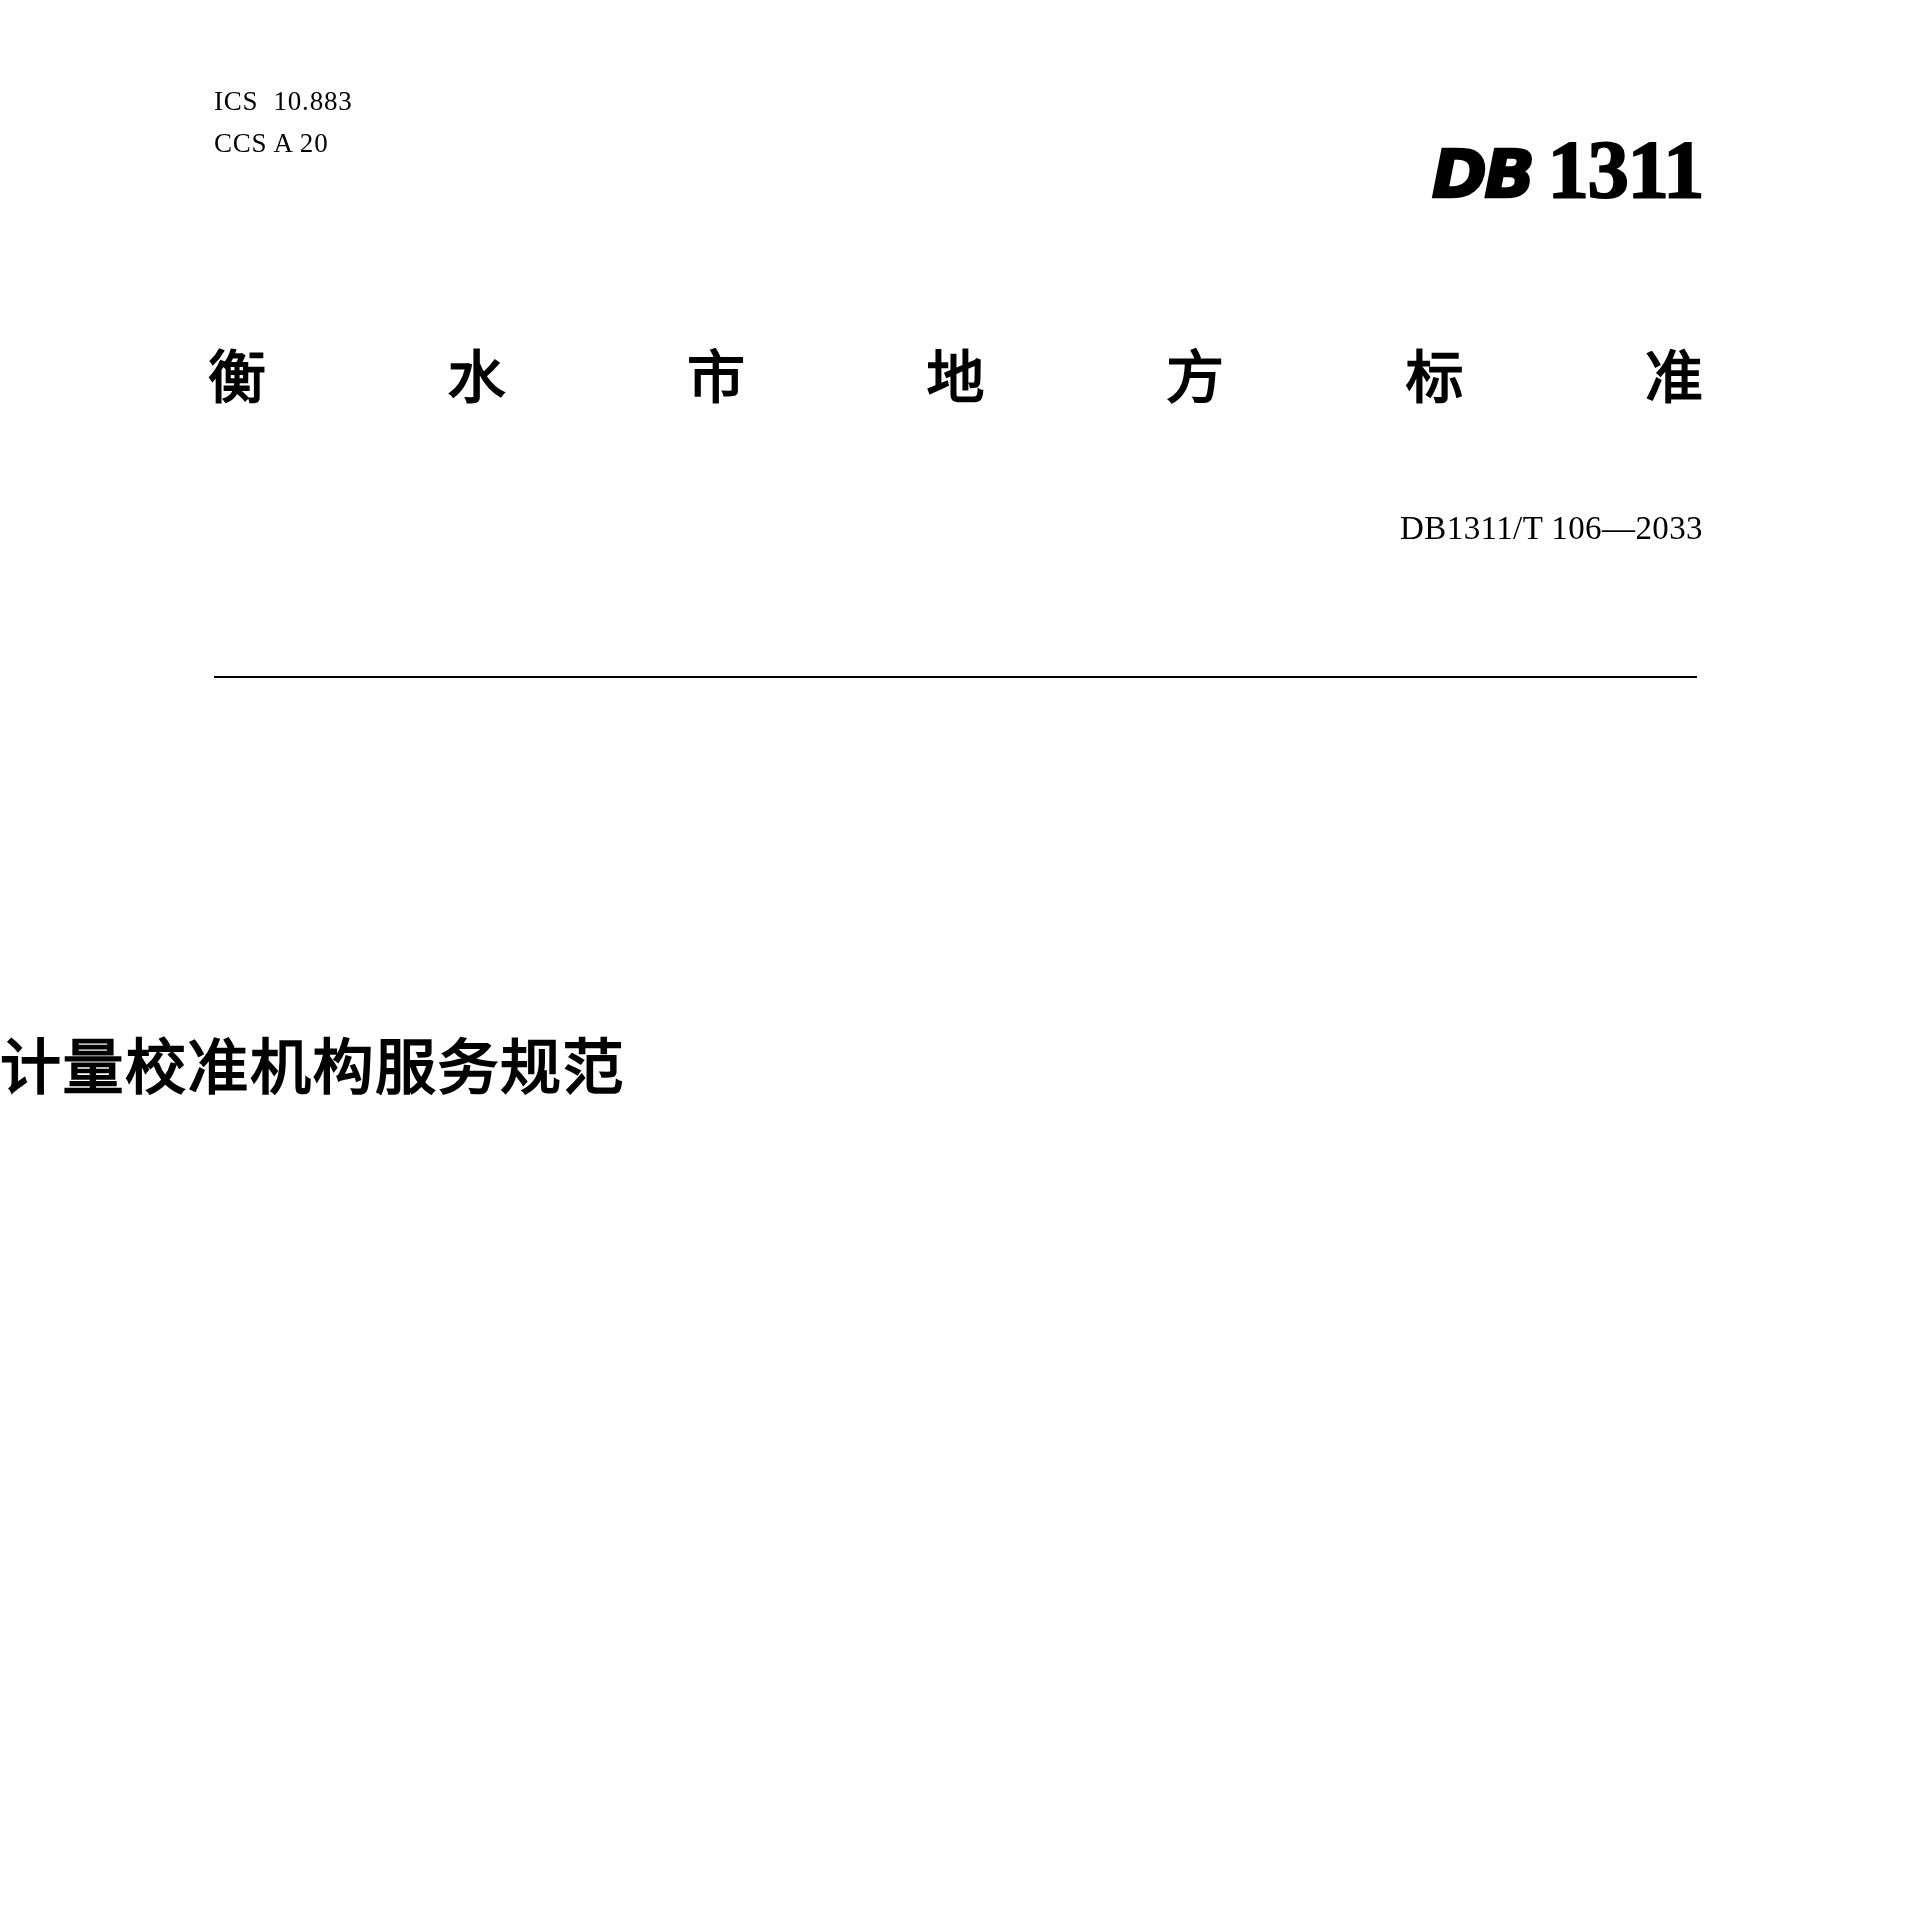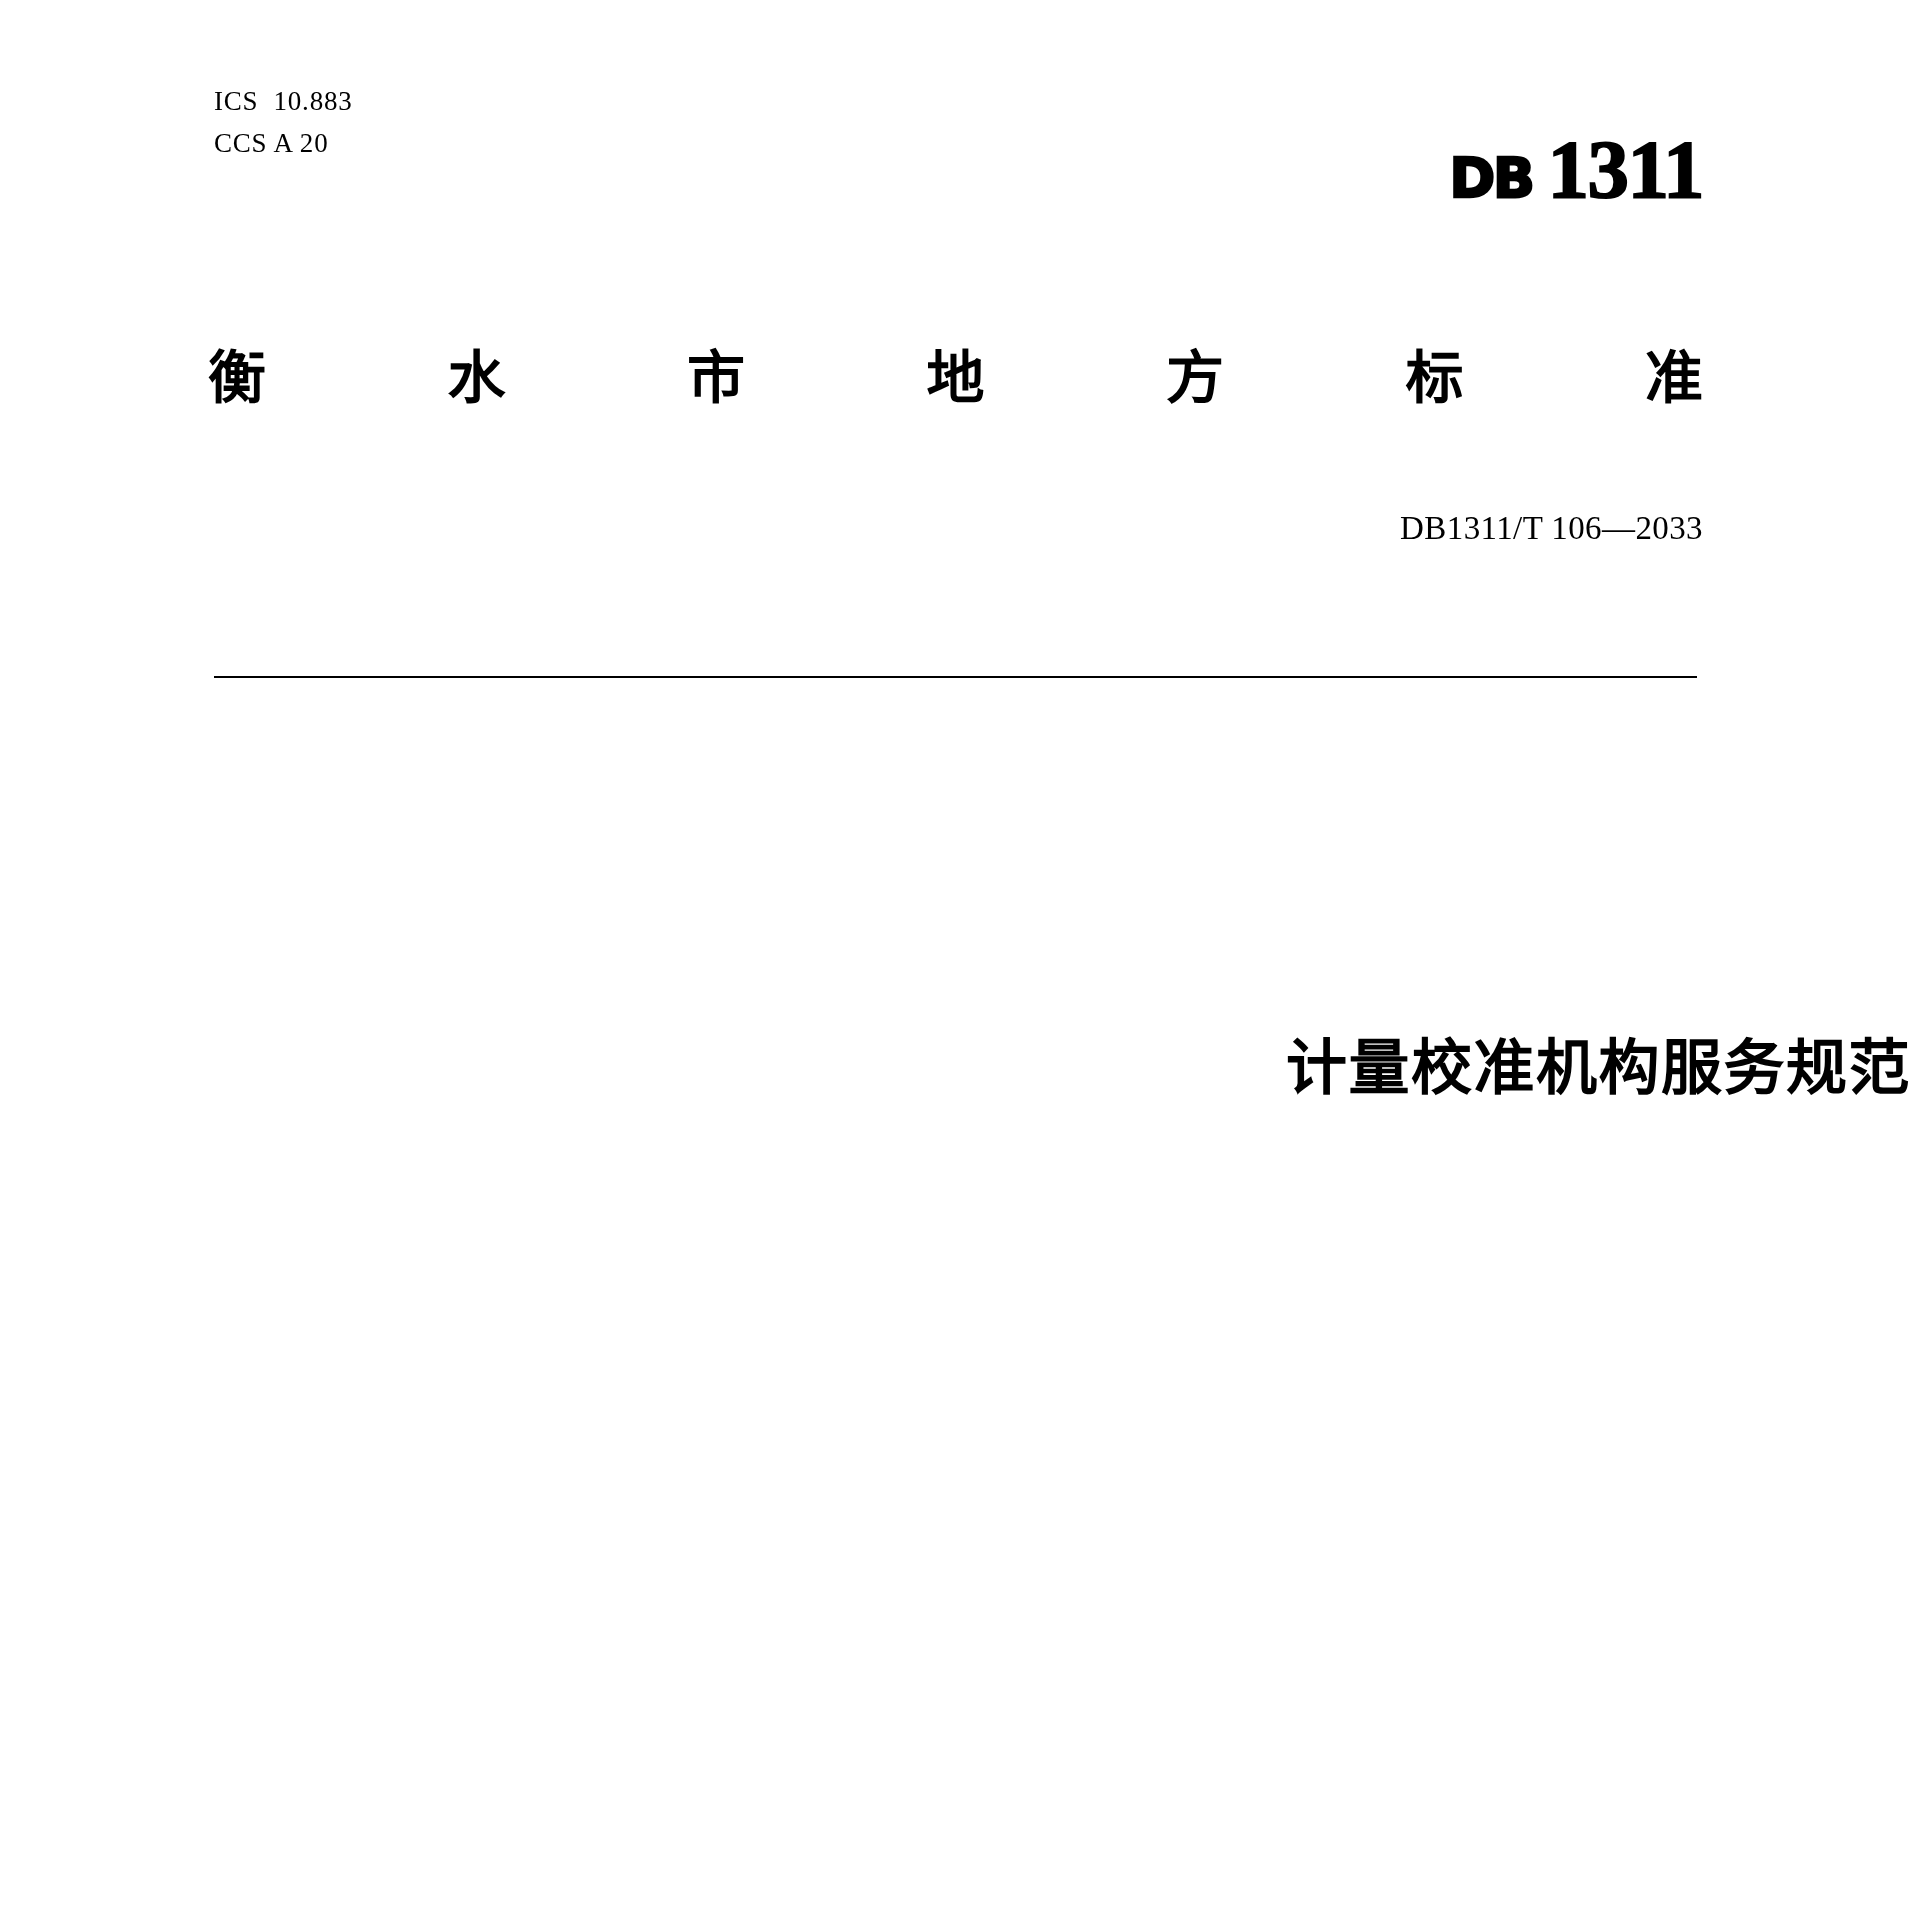--- a/index.html
+++ b/index.html
@@ -42,22 +42,23 @@
     font-family: "DejaVu Sans", "Liberation Sans", sans-serif;
     font-weight: 700;
     font-size: 77px;
     letter-spacing: 0px;
     white-space: nowrap;
     line-height: 1;
   }
   .db-logo .db {
     font-family: "DejaVu Sans", "Liberation Sans", sans-serif;
     font-weight: 700;
-    font-size: 55px;
+    font-size: 66px;
     letter-spacing: -2.3px;
+    font-style: italic;
     -webkit-text-stroke: 2.7px #000;
   }
   .db-logo .num {
     font-family: "Liberation Serif", "DejaVu Serif", serif;
     font-weight: 700;
     font-size: 83px;
     letter-spacing: -1.5px;
     -webkit-text-stroke: 1.9px #000;
     margin-left: 15px;
   }
@@ -96,21 +97,21 @@
     top: 676px;
     height: 2.3px;
     background: #000;
   }
   
   .doc-title {
     position: absolute;
     left: 0;
     right: 0;
     top: 1030px;
-    text-align: right;
+    text-align: left;
     font-family: "DejaVu Sans", "Liberation Sans", sans-serif;
     font-weight: 700;
     font-size: 61px;
     letter-spacing: 1.5px;
     line-height: 1.25;
   }
 </style>
 </head>
 <body>
 

